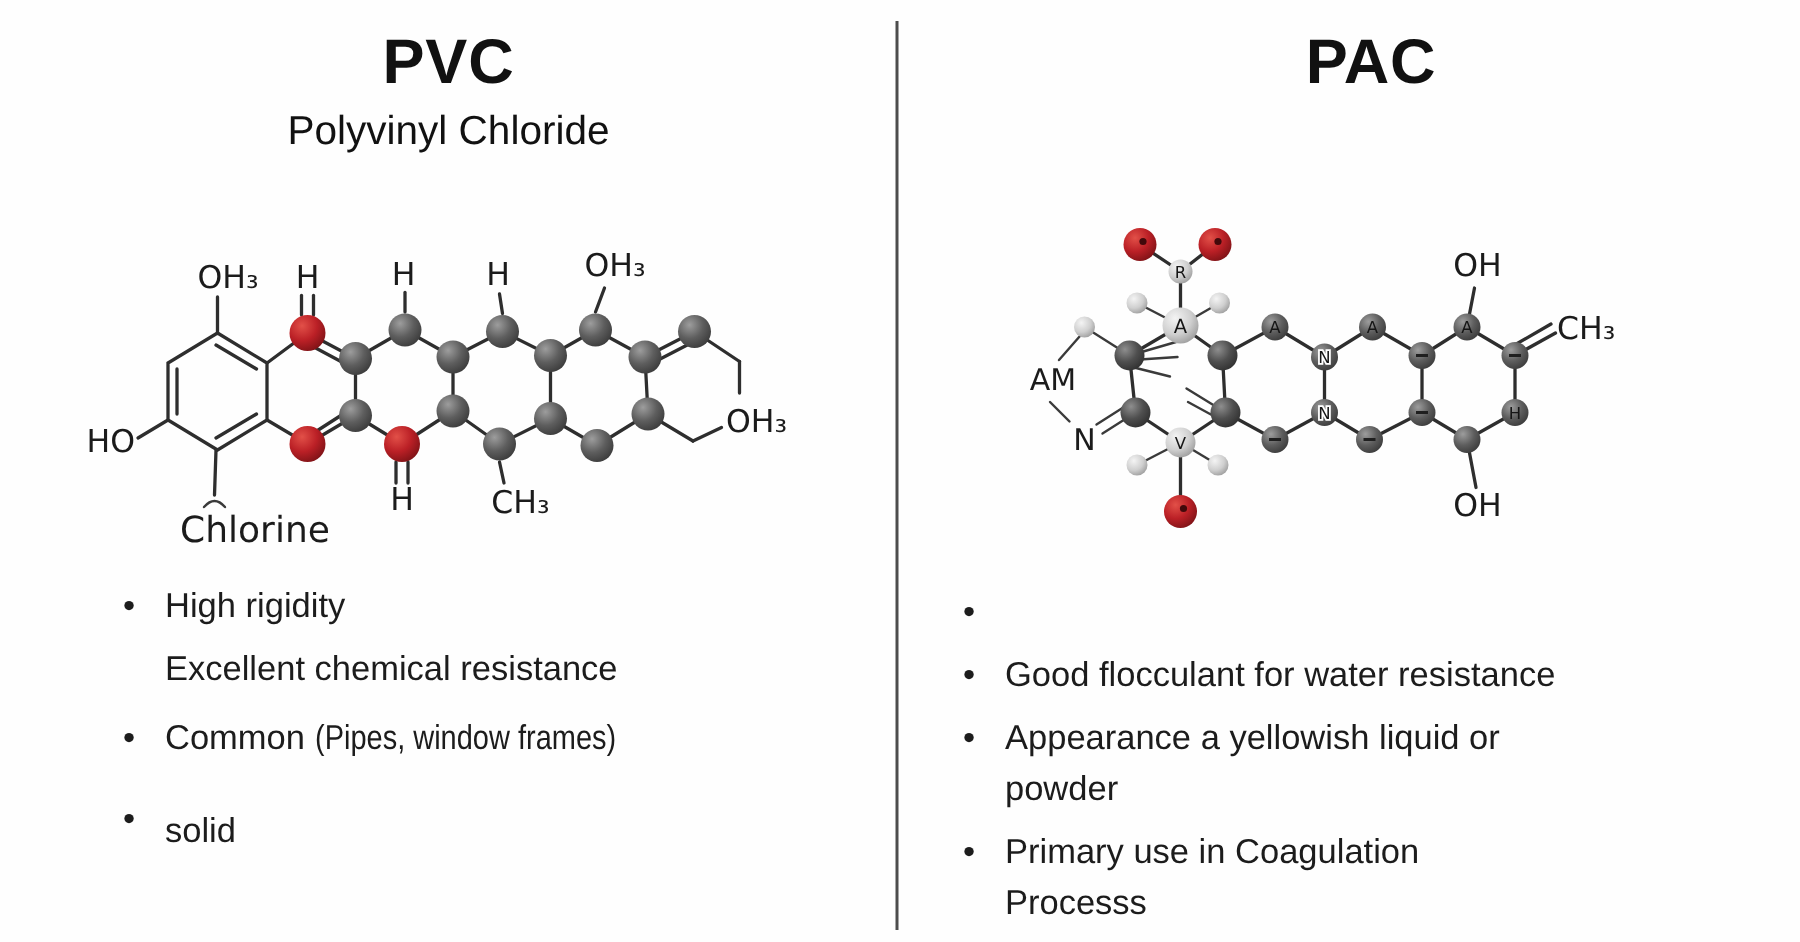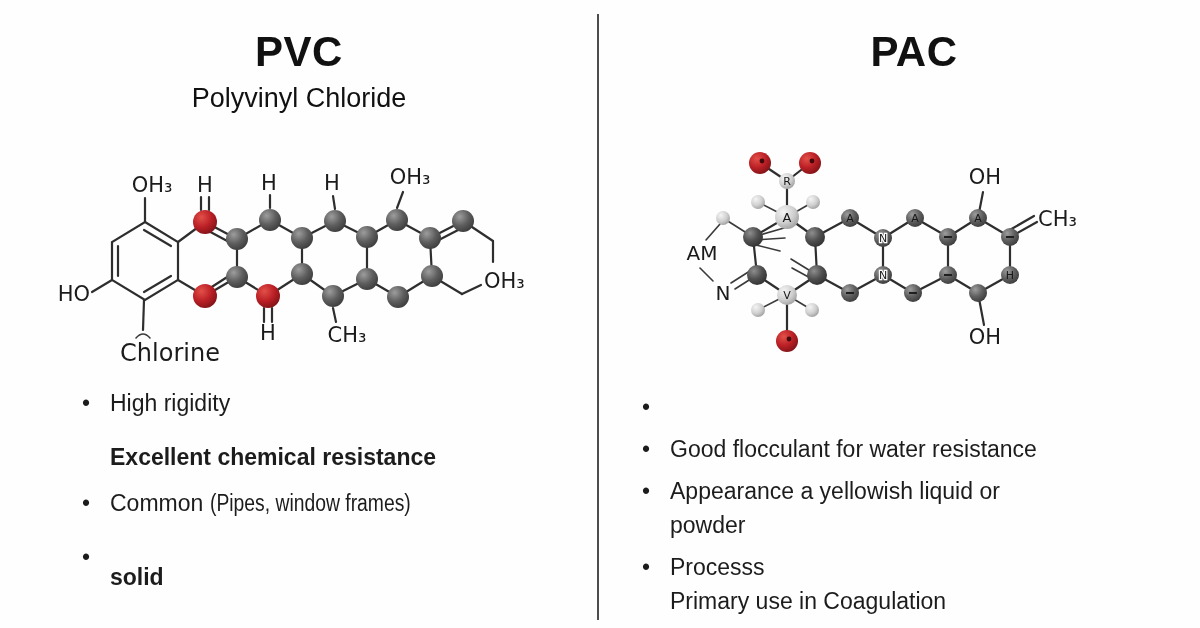--- a/index.html
+++ b/index.html
@@ -7,32 +7,32 @@
     width:1200px;height:628px;position:relative;overflow:hidden;
     background:#fefefe;
     font-family:"Liberation Sans", sans-serif;
     color:#1b1b1b;
     -webkit-font-smoothing:antialiased;
   }
   .panel{position:absolute;top:0;height:628px;}
   #left-panel{left:0;width:598px;}
   #right-panel{left:584px;width:660px;}
   .divider{position:absolute;left:597px;top:14px;width:2px;height:606px;background:#4d4d4d;}
-  .title{text-align:center;font-weight:700;font-size:42px;line-height:1;padding-top:31px;letter-spacing:.5px;color:#111;}
+  .title{text-align:center;font-weight:700;font-size:42px;line-height:1;padding-top:20px;letter-spacing:.5px;color:#111;}
   .subtitle{text-align:center;font-weight:400;font-size:27px;line-height:1;margin-top:12px;color:#111;}
   .mol{position:absolute;}
   #pvc-mol{left:40px;top:140px;}
   #pac-mol{left:680px;top:140px;}
   .bullets{position:absolute;font-size:23px;line-height:34px;color:#1c1c1c;}
   #pvc-bullets{left:82px;top:386px;width:505px;}
   #pac-bullets{left:642px;top:390px;width:520px;}
   .bi{display:flex;margin-bottom:8px;}
   .bi .mk{width:28px;flex:0 0 28px;}
   .bi.gap-lg{margin-top:20px;}
-  .cont2{margin-top:20px;font-weight:bold;}
+  .cont2{margin-top:8px;}
   .narrow{display:inline-block;transform:scaleX(.84);transform-origin:left center;}
   svg text{font-family:"DejaVu Sans", sans-serif;fill:#1b1b1b;}
   svg .bond{stroke:#2e2e2e;stroke-width:2.2;fill:none;stroke-linecap:round;}
   svg .bondthin{stroke:#3a3a3a;stroke-width:1.6;fill:none;stroke-linecap:round;}
   svg .lbl{font-size:21px;}
   svg .lbl-lg{font-size:24px;}
   svg .ball-letter{font-size:11px;text-anchor:middle;fill:#161616;}
   svg .ball-letter.halo{stroke:#ffffff;stroke-width:2.4px;paint-order:stroke;}
 </style>
 </head>
@@ -298,17 +298,17 @@
   <div class="bi">
     <span class="mk">•</span>
     <span>
       <div>Appearance a yellowish liquid or</div>
       <div>powder</div>
     </span>
   </div>
   <div class="bi">
     <span class="mk">•</span>
     <span>
+      <div>Primary use in Coagulation</div>
       <div>Processs</div>
-      <div>Primary use in Coagulation</div>
     </span>
   </div>
 </div>
 
 </body></html>

